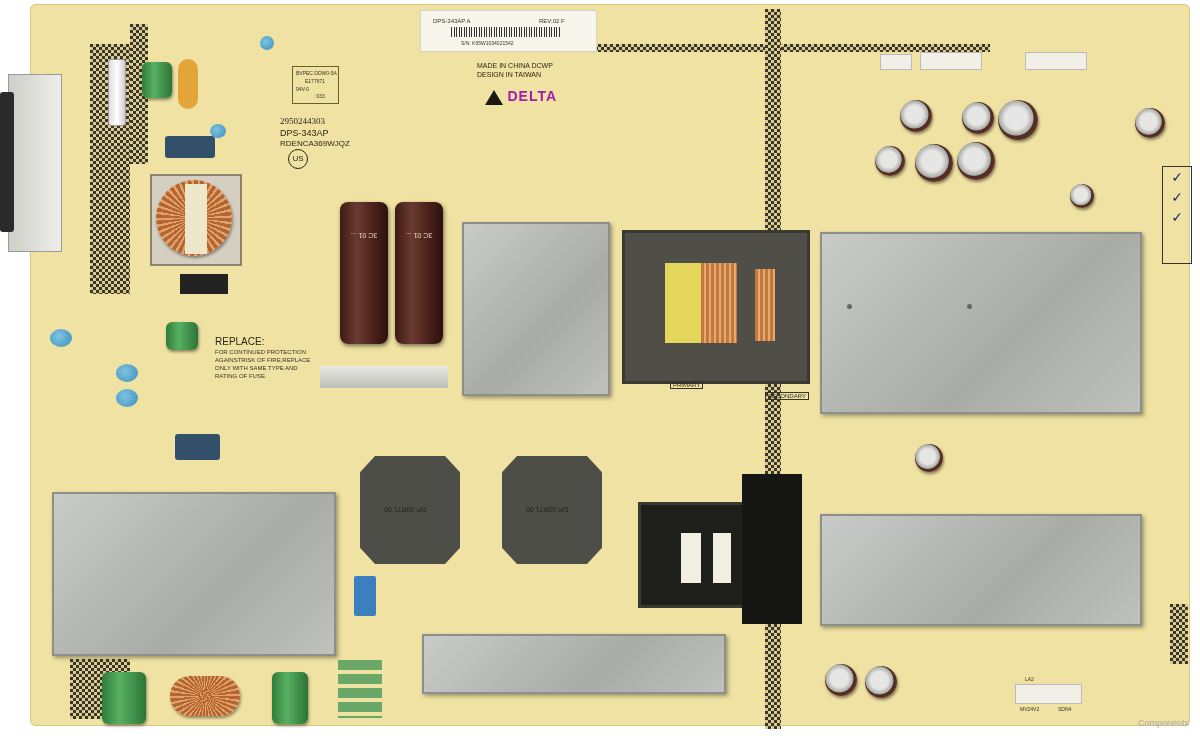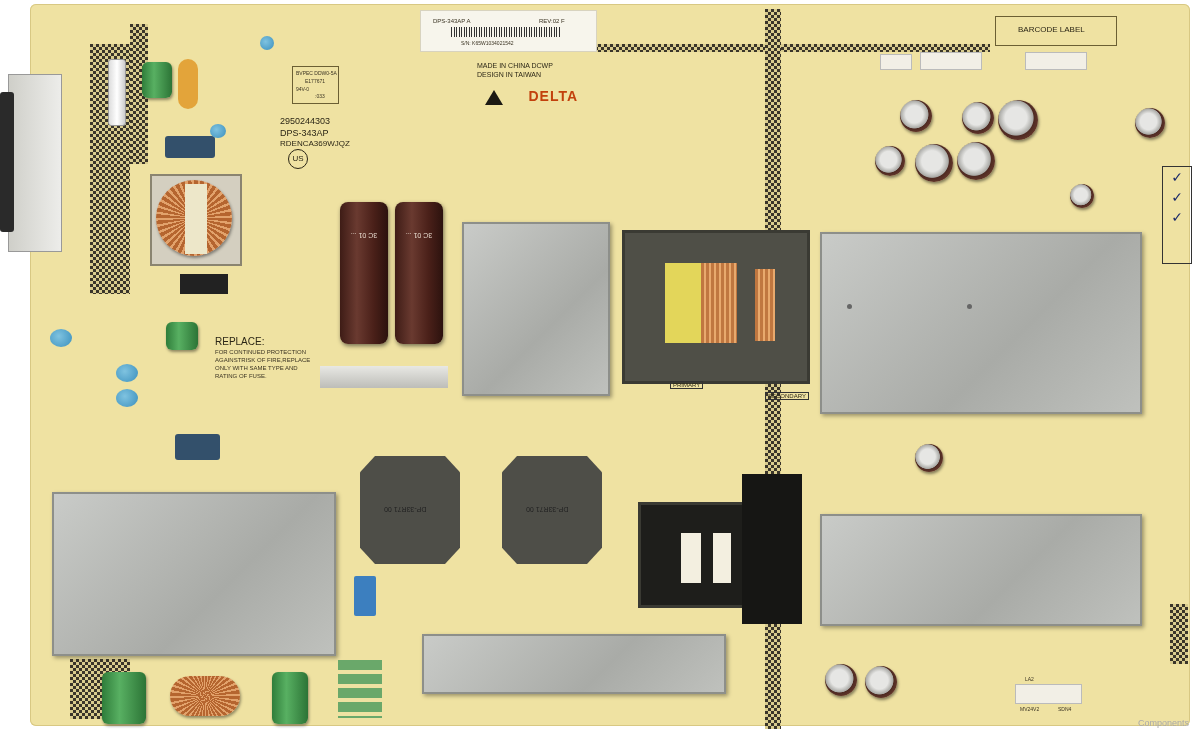--- a/index.html
+++ b/index.html
@@ -42,30 +42,30 @@
     <span class="tiny" style="left:12px;top:7px;font-size:6px;">DPS-343AP A</span>
     <span class="tiny" style="left:118px;top:7px;font-size:6px;">REV:02 F</span>
     <div class="abs" style="left:30px;top:16px;width:110px;height:10px;background:repeating-linear-gradient(90deg,#333 0 1px,transparent 1px 3px,#333 3px 4px,transparent 4px 5px);"></div>
     <span class="tiny" style="left:40px;top:29px;font-size:5px;">S/N: K65W1034021542</span>
   </div>
 
   <span class="label" style="left:447px;top:58px;font-size:7px;">MADE IN CHINA DCWP</span>
   <span class="label" style="left:447px;top:67px;font-size:7px;">DESIGN IN TAIWAN</span>
   <div class="abs" style="left:455px;top:83px;">
     <span style="display:inline-block;width:0;height:0;border-left:9px solid transparent;border-right:9px solid transparent;border-bottom:15px solid #1c1a14;vertical-align:bottom;"></span>
-    <span style="font-weight:bold;font-size:14px;color:#c2410c;letter-spacing:1px;margin-left:21px;">DELTA</span>
+    <span style="font-weight:bold;font-size:14px;color:#a21caf;letter-spacing:1px;">DELTA</span>
   </div>
 
   <div class="box-outline" style="left:262px;top:62px;width:45px;height:36px;">
     <span class="tiny" style="left:3px;top:3px;">BVPEC DDW0-5A</span>
     <span class="tiny" style="left:12px;top:11px;">E177671</span>
     <span class="tiny" style="left:3px;top:19px;">94V-0</span>
     <span class="tiny" style="left:22px;top:26px;">:033</span>
   </div>
-  <span class="label" style="left:250px;top:112px;font-size:9px;">2950244303</span>
+  <span class="label" style="left:250px;top:112px;font-size:9px;font-family:Liberation Serif, serif;">2950244303</span>
   <span class="label" style="left:250px;top:124px;font-size:9px;">DPS-343AP</span>
   <span class="label" style="left:250px;top:135px;font-size:8px;">RDENCA369WJQZ</span>
   <div class="abs" style="left:258px;top:145px;width:18px;height:18px;border:1.5px solid #2b2616;border-radius:50%;font-size:8px;text-align:center;line-height:18px;color:#2b2616;">
     <span>US</span>
   </div>
 
   <div class="abs" style="left:-22px;top:70px;width:52px;height:176px;background:linear-gradient(90deg,#cfcfc9,#ededea);border:1px solid #999;"></div>
   <div class="abs" style="left:-30px;top:88px;width:14px;height:140px;background:#2a2a2a;border-radius:3px;"></div>
 
   <div class="abs" style="left:78px;top:55px;width:16px;height:65px;background:linear-gradient(90deg,#ddd,#fff,#ccc);border-radius:3px;border:1px solid #999;"></div>
@@ -137,23 +137,20 @@
   <div class="rcap" style="left:968px;top:96px;width:40px;height:40px;"></div>
   <div class="rcap" style="left:845px;top:142px;width:30px;height:30px;"></div>
   <div class="rcap" style="left:885px;top:140px;width:38px;height:38px;"></div>
   <div class="rcap" style="left:927px;top:138px;width:38px;height:38px;"></div>
   <div class="rcap" style="left:1105px;top:104px;width:30px;height:30px;"></div>
   <div class="rcap" style="left:1040px;top:180px;width:24px;height:24px;"></div>
   <div class="rcap" style="left:885px;top:440px;width:28px;height:28px;"></div>
   <div class="rcap" style="left:795px;top:660px;width:32px;height:32px;"></div>
   <div class="rcap" style="left:835px;top:662px;width:32px;height:32px;"></div>
 
-  <div class="box-outline" style="left:965px;top:12px;width:120px;height:28px;">
-    <span class="label" style="left:22px;top:8px;font-size:8px;">BARCODE LABEL</span>
-  </div>
 
   <div class="abs" style="left:850px;top:50px;width:30px;height:14px;background:#f2efe6;border:1px solid #bbb;"></div>
   <div class="abs" style="left:890px;top:48px;width:60px;height:16px;background:#f2efe6;border:1px solid #bbb;"></div>
   <div class="abs" style="left:995px;top:48px;width:60px;height:16px;background:#f2efe6;border:1px solid #bbb;"></div>
   <div class="abs" style="left:985px;top:680px;width:65px;height:18px;background:#f2efe6;border:1px solid #bbb;"></div>
   <span class="tiny" style="left:995px;top:672px;">LA2</span>
   <span class="tiny" style="left:1028px;top:702px;">SDN4</span>
   <span class="tiny" style="left:990px;top:702px;">MV24V2</span>
 
   <div class="green" style="left:72px;top:668px;width:44px;height:52px;"></div>

